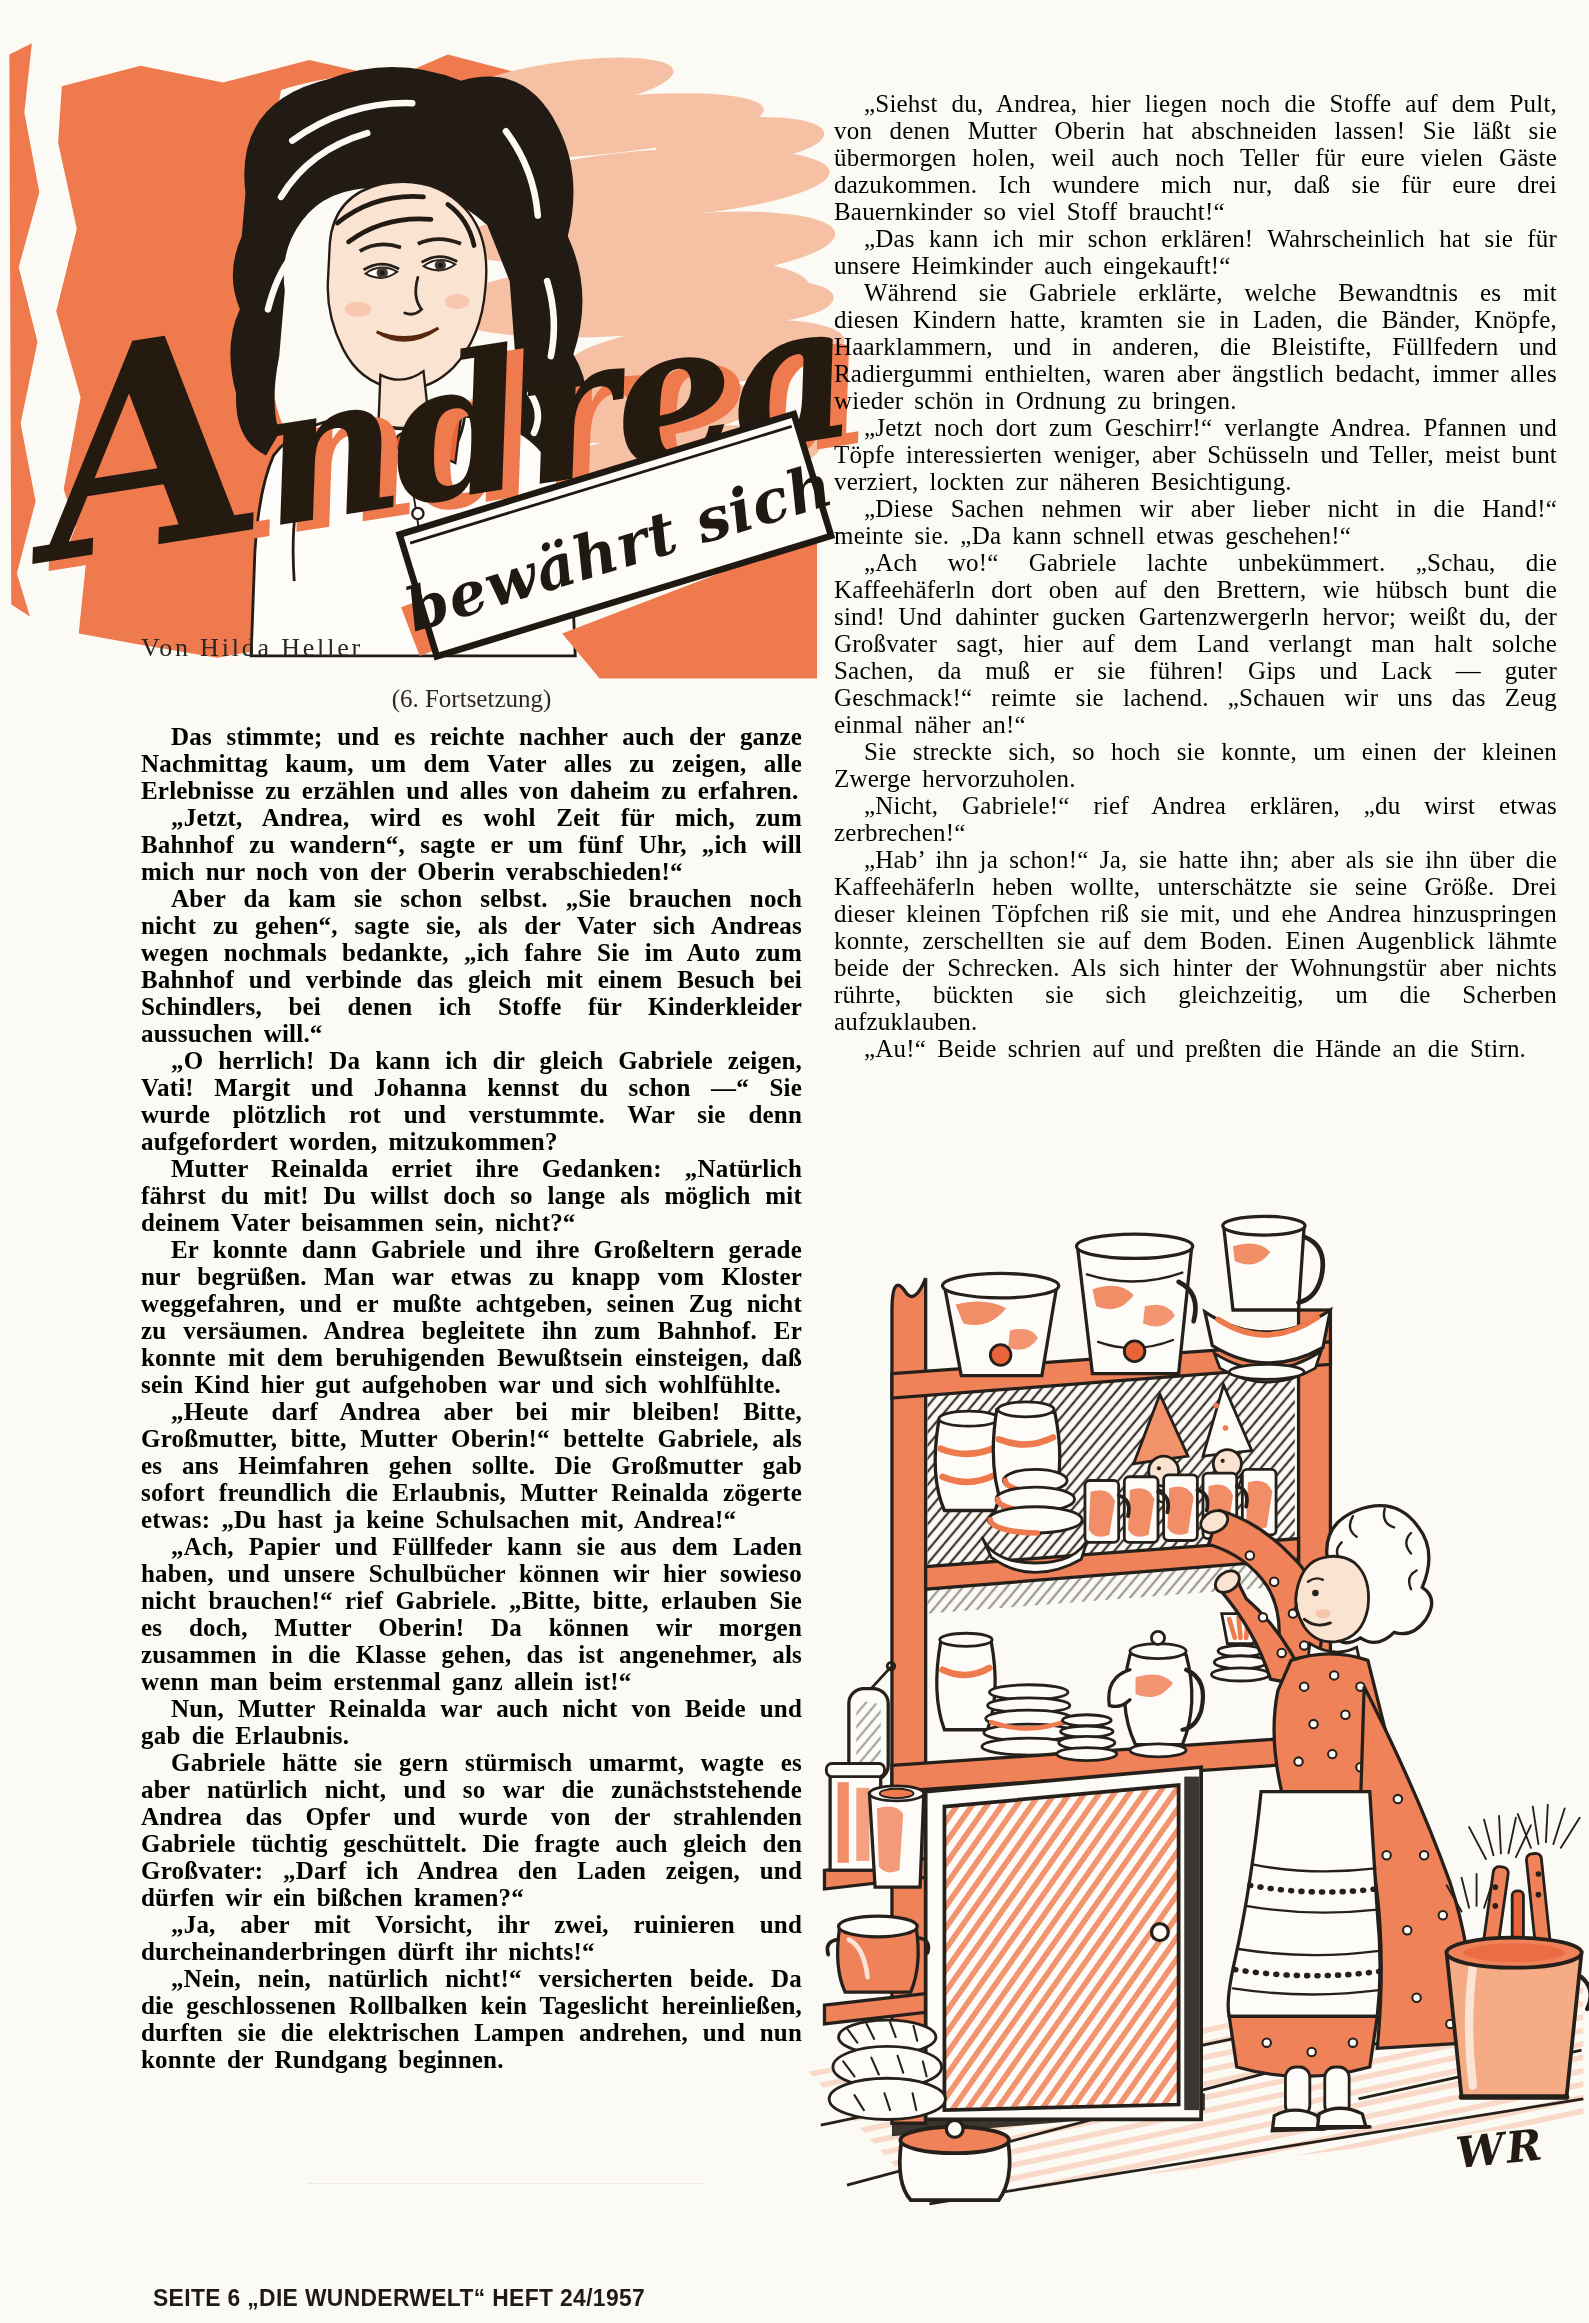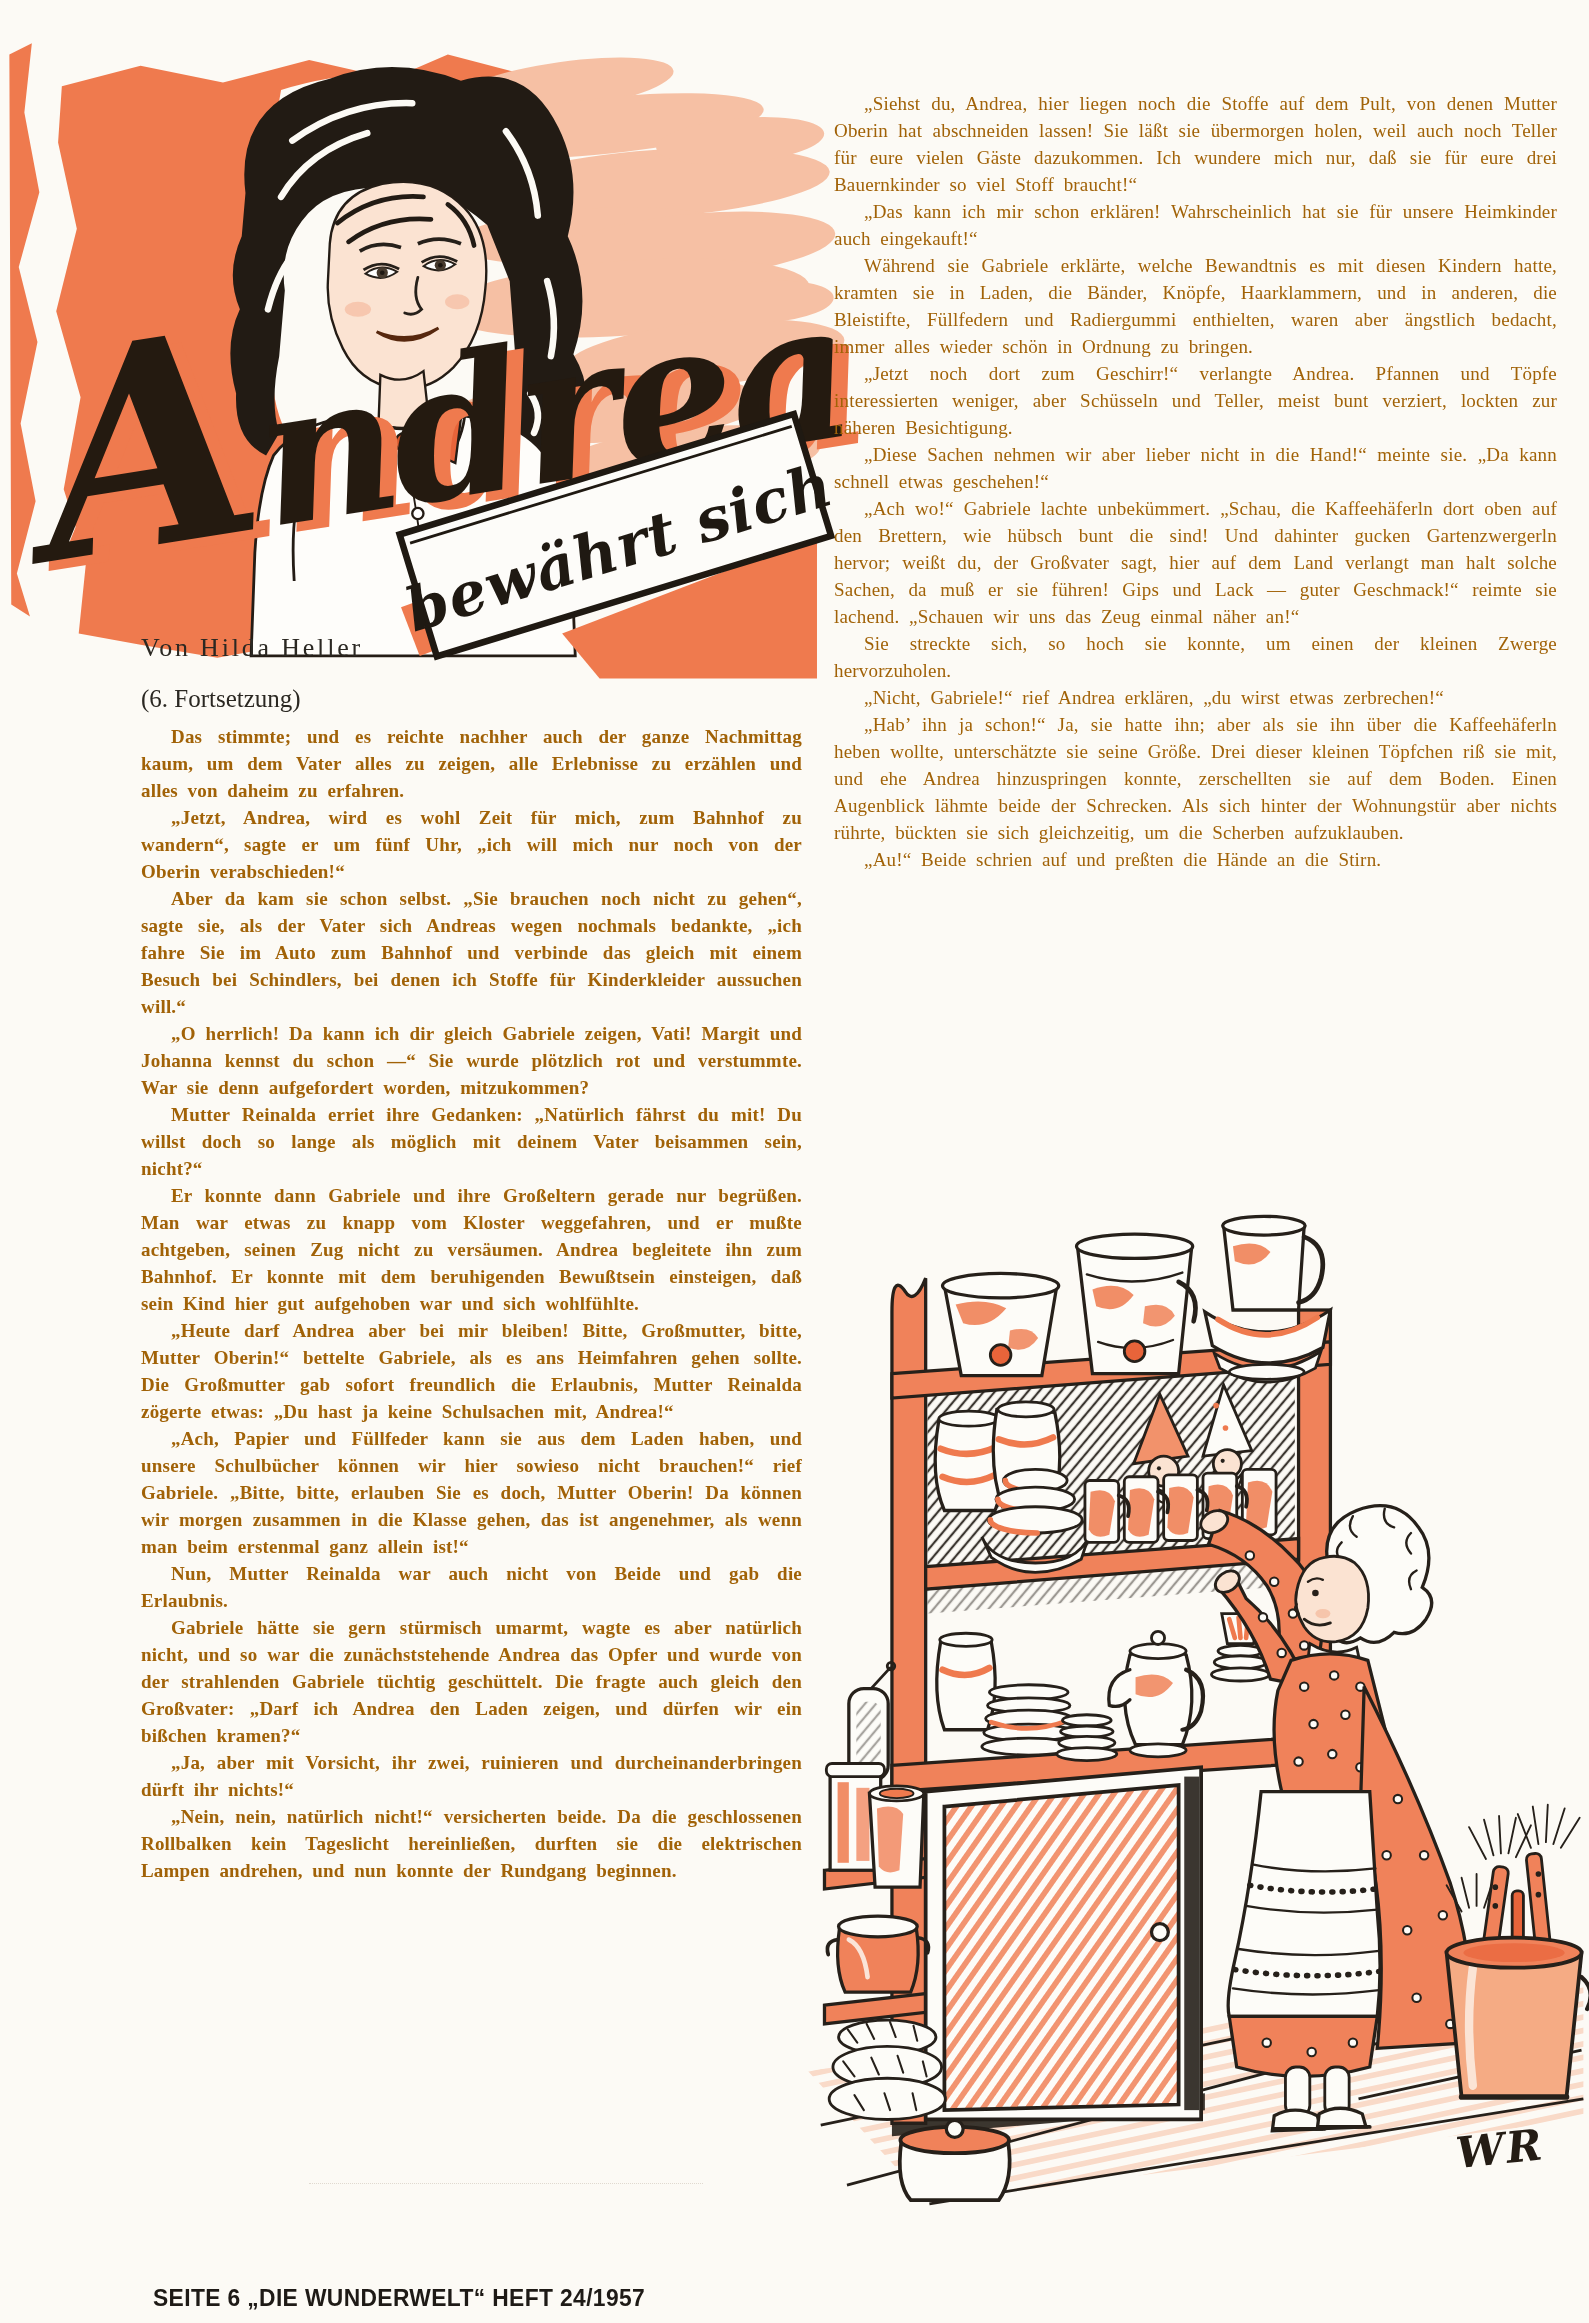--- a/index.html
+++ b/index.html
@@ -3,26 +3,26 @@
 <meta charset="utf-8">
 <style>
   html,body{margin:0;padding:0;background:#e8e4dc;}
   #page{position:relative;width:1589px;height:2324px;background:#fcfaf5;overflow:hidden;
         font-family:"Liberation Serif",serif;}
   svg{position:absolute;display:block;pointer-events:none;}
   #header-art{left:0;top:0;z-index:1;}
   #story-art{left:802px;top:1203px;z-index:1;}
   .txt{position:absolute;z-index:3;color:#2b2822;}
   #byline{left:141px;top:633px;width:661px;font-size:26px;letter-spacing:2.8px;}
-  #continuation{left:141px;top:685px;width:661px;font-size:25px;}
+  #continuation{left:141px;top:685px;width:661px;text-align:center;font-size:25px;}
   .col{position:absolute;z-index:3;}
   #col-left{left:141px;top:723px;width:661px;height:1462px;font-weight:bold;}
   #col-right{left:834px;top:90px;width:723px;height:1124px;}
-  .col p{margin:0;text-indent:30px;text-align:justify;font-size:19px;line-height:27px;
-         letter-spacing:0.2px;word-spacing:4.7px;color:#a16207;hyphens:auto;}
+  .col p{margin:0;text-indent:30px;text-align:justify;font-size:25px;line-height:27px;
+         letter-spacing:0.2px;word-spacing:4.7px;color:#000000;hyphens:auto;}
   #footer{left:153px;top:2284px;font-family:"Liberation Sans",sans-serif;font-weight:bold;
           font-size:24px;letter-spacing:0.4px;color:#1e1a16;transform:scaleX(.95);transform-origin:left top;}
   #perf-line{position:absolute;left:309px;top:2183px;width:394px;border-top:1.9px dotted #cfc6b8;opacity:.6;z-index:2;}
   .script{font-family:"DejaVu Serif",serif;font-style:italic;font-weight:bold;}
   .cap{font-size:300px;}
   .rest{font-size:205px;letter-spacing:-6px;}
   .banner-text{font-family:"DejaVu Serif",serif;font-style:italic;font-weight:bold;font-size:64px;fill:#1f1912;letter-spacing:1px;}
   .sig{font-family:"DejaVu Serif",serif;font-style:italic;font-weight:bold;font-size:46px;fill:#241c14;letter-spacing:2px;}
 </style>
 </head>

